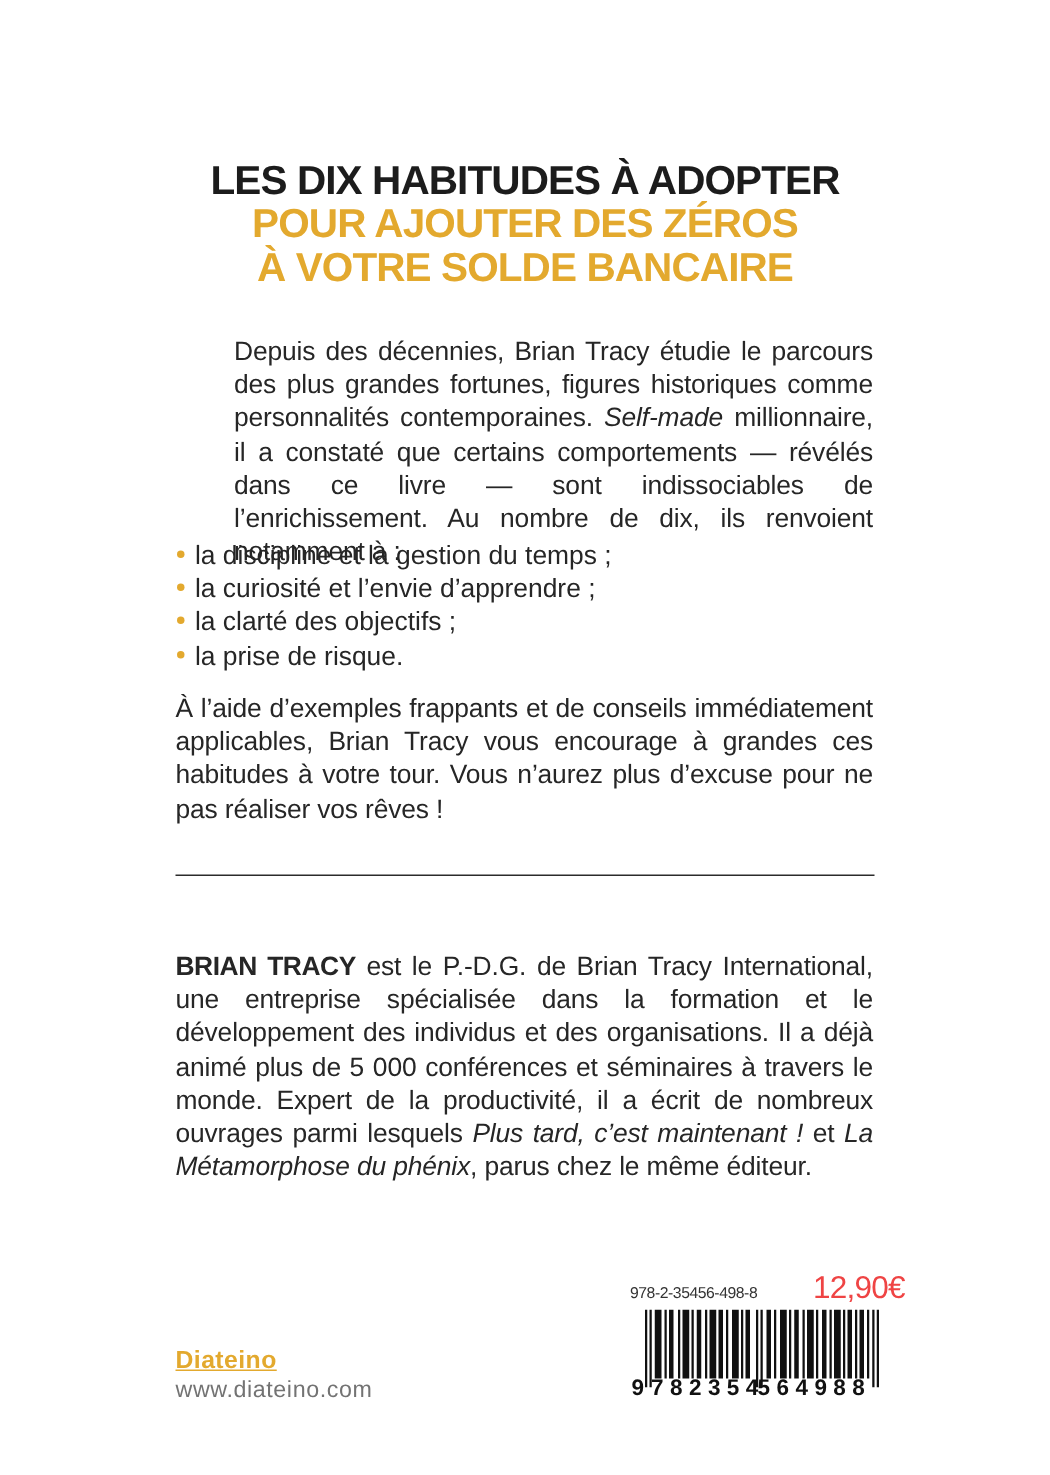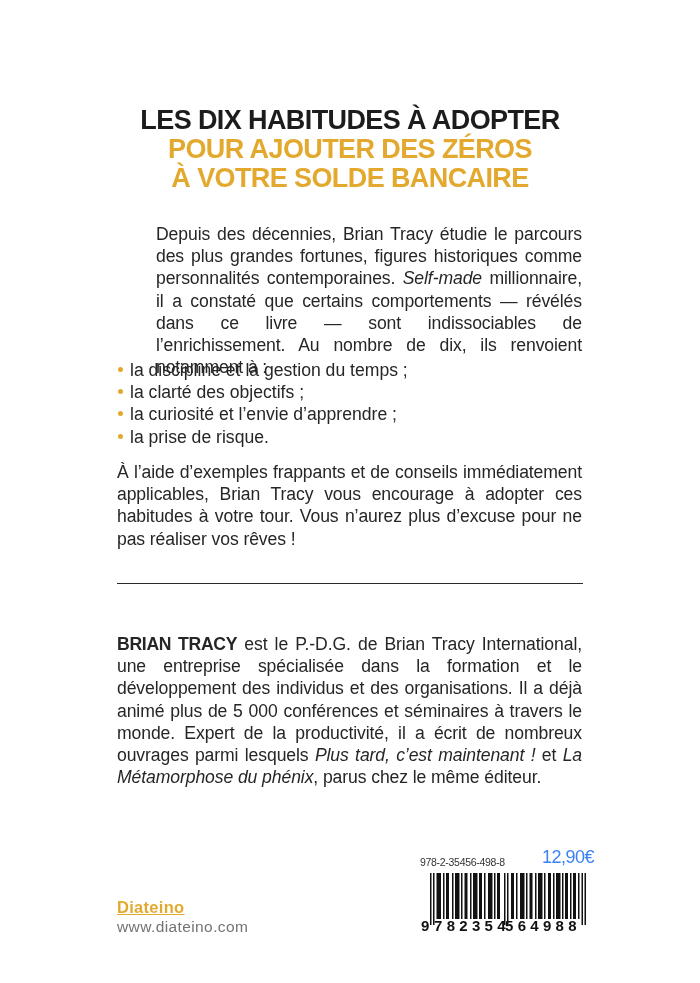--- a/index.html
+++ b/index.html
@@ -95,22 +95,22 @@
     .isbn {
       position: absolute;
       left: 2px; top: 9px;
       font-size: 10.5px;
       color: #333;
       letter-spacing: -0.3px;
     }
     .price {
       position: absolute;
       left: 124px; top: 0px;
-      font-size: 18px;
-      color: #3b82f6;
+      font-size: 21px;
+      color: #ef4444;
       letter-spacing: -0.5px;
     }
     .barcode {
       position: absolute;
       left: 430px;
       top: 873px;
       width: 156px;
       height: 52px;
     }
     .barcode-digits {
@@ -158,27 +158,27 @@
     <span class="l2">POUR AJOUTER DES ZÉROS</span>
     <span class="l3">À VOTRE SOLDE BANCAIRE</span>
   </div>
 
   <div class="body-text intro">
     <p class="last"><span>Depuis des décennies, Brian Tracy étudie le parcours des plus grandes fortunes, figures historiques comme personnalités contemporaines. </span><em>Self-made</em><span> millionnaire, il a constaté que certains comportements — révélés dans ce livre — sont indissociables de l’enrichissement. Au nombre de dix, ils renvoient notamment à :</span></p>
   </div>
 
   <ul class="bullets">
     <li><span class="dot"></span><span>la discipline et la gestion du temps ;</span></li>
+    <li><span class="dot"></span><span>la curiosité et l’envie d’apprendre ;</span></li>
     <li><span class="dot"></span><span>la clarté des objectifs ;</span></li>
-    <li><span class="dot"></span><span>la curiosité et l’envie d’apprendre ;</span></li>
     <li><span class="dot"></span><span>la prise de risque.</span></li>
   </ul>
 
   <div class="body-text outro">
-    <p style="text-align-last:left;">À l’aide d’exemples frappants et de conseils immédiatement applicables, Brian Tracy vous encourage à adopter ces habitudes à votre tour. Vous n’aurez plus d’excuse pour ne pas réaliser vos rêves !</p>
+    <p style="text-align-last:left;">À l’aide d’exemples frappants et de conseils immédiatement applicables, Brian Tracy vous encourage à grandes ces habitudes à votre tour. Vous n’aurez plus d’excuse pour ne pas réaliser vos rêves !</p>
   </div>
 
   <div class="divider"></div>
 
   <div class="body-text bio">
     <p style="text-align-last:left;"><span class="name">BRIAN TRACY</span><span> est le P.-D.G. de Brian Tracy International, une entreprise spécialisée dans la formation et le développement des individus et des organisations. Il a déjà animé plus de 5 000 conférences et séminaires à travers le monde. Expert de la productivité, il a écrit de nombreux ouvrages parmi lesquels </span><em>Plus tard, c’est maintenant !</em><span> et </span><em>La Métamorphose du phénix</em><span>, parus chez le même éditeur.</span></p>
   </div>
 
   <div class="price-row">
     <span class="isbn">978-2-35456-498-8</span>

